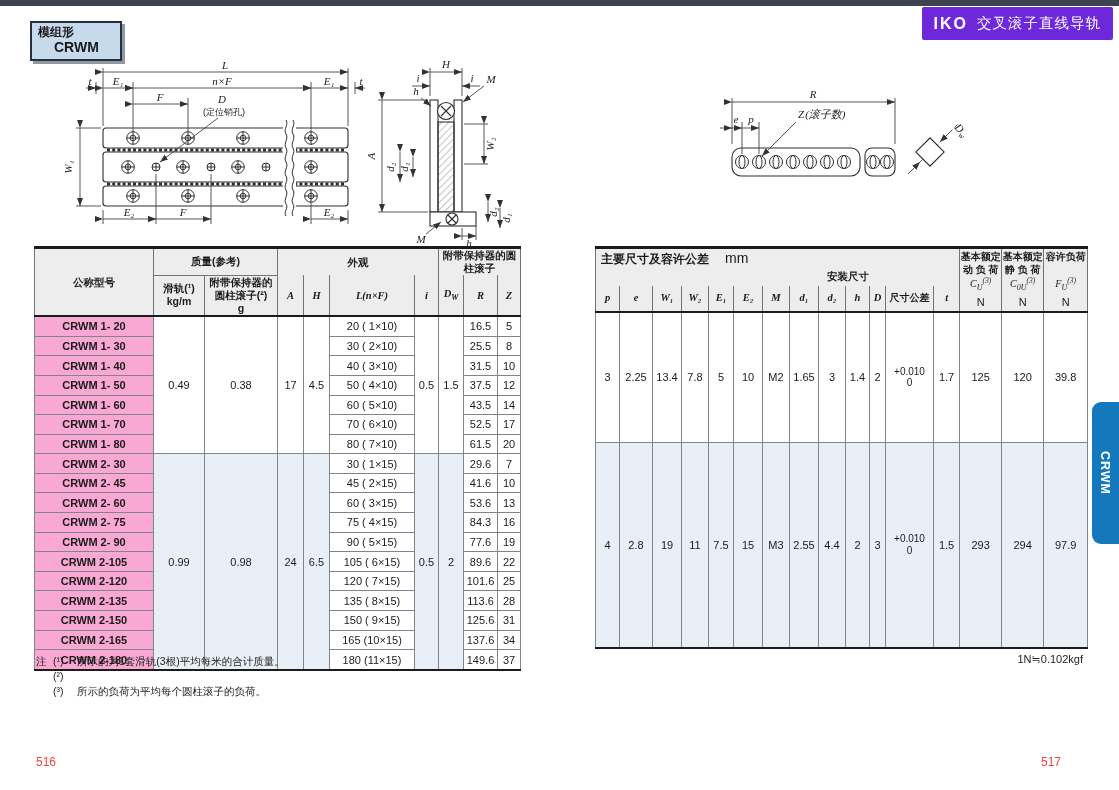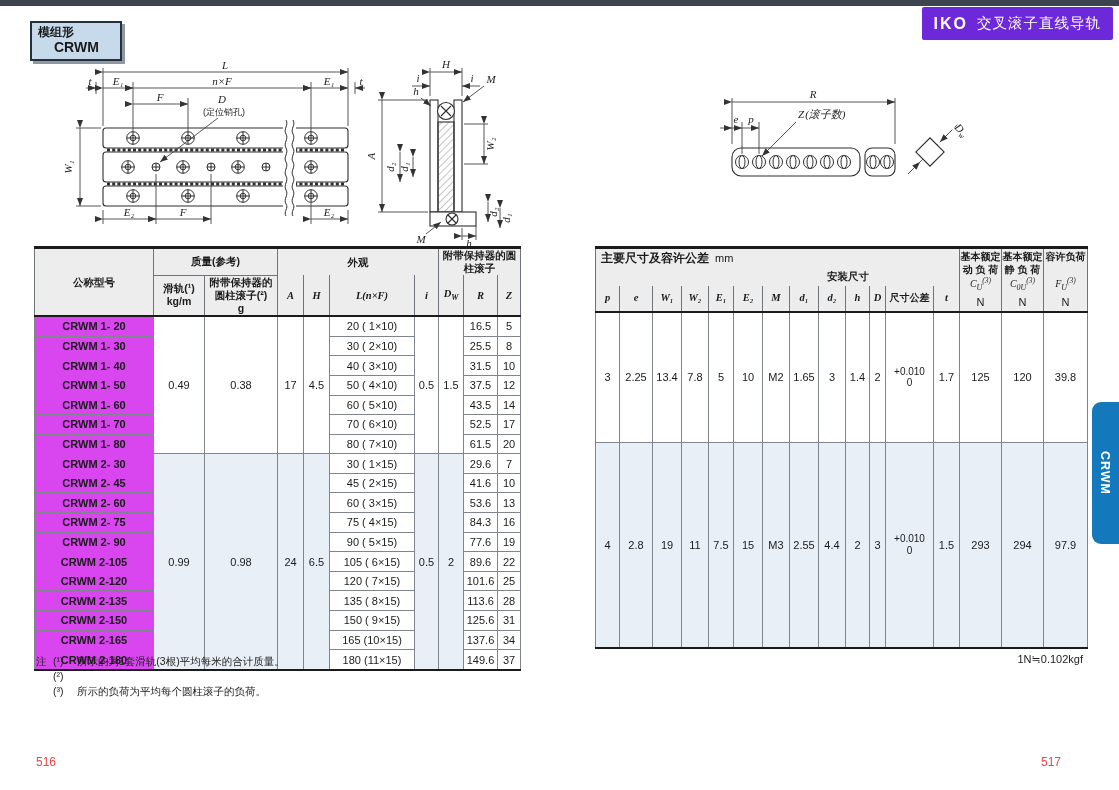--- a/index.html
+++ b/index.html
@@ -40,25 +40,25 @@
   .spec th,.spec td{padding:0;text-align:center;vertical-align:middle;overflow:hidden}
   .spec thead th{background:#ededed;border:none;font-weight:bold;font-size:10.5px;line-height:1.25}
   .spec tbody td{border:1px solid #80858d;font-size:11px;height:18.6px}
   .spec tbody tr:first-child td{border-top:2px solid #1b1b1b}
   tr.gsep td{border-top:1.6px solid #26262a !important}
   .bl{border-left:1px solid #6f747c !important}
   .br{border-right:1px solid #6f747c !important}
   .bb{border-bottom:1px solid #6f747c !important}
   th.dim,td.dim,.sym{font-family:"Liberation Serif","DejaVu Serif",serif;font-style:italic;font-weight:normal;font-size:12px}
   .sub2{font-weight:normal;font-size:9.5px;line-height:1.2}
-  td.model{font-weight:bold;background:#d946ef;font-size:11px}
+  td.model{font-weight:bold;background:#f9a8d4;font-size:11px}
   td.tint{background:#e9eff7}
   th.caption{text-align:left;padding-left:5px}
   th.caption .cap-b{font-size:12px}
-  th.caption .cap-u{font-weight:normal;font-size:11px;margin-left:6px}
+  th.caption .cap-u{font-weight:normal;font-size:14px;margin-left:16px}
   .load div{line-height:1.3;font-size:10px}
   .load .unit{font-size:11px;font-weight:normal;margin-top:1px}
   .load .sp{height:13px}
   sub{font-size:8px} sup{font-size:7.5px}
   .tol{display:inline-block;font-size:10px;line-height:1.15;font-weight:normal}
 
   
   .notes{left:36px;top:654px;font-size:10.5px;color:#222}
   .notes .nrow{display:flex;line-height:15px}
   .notes .nlbl{width:17px}

